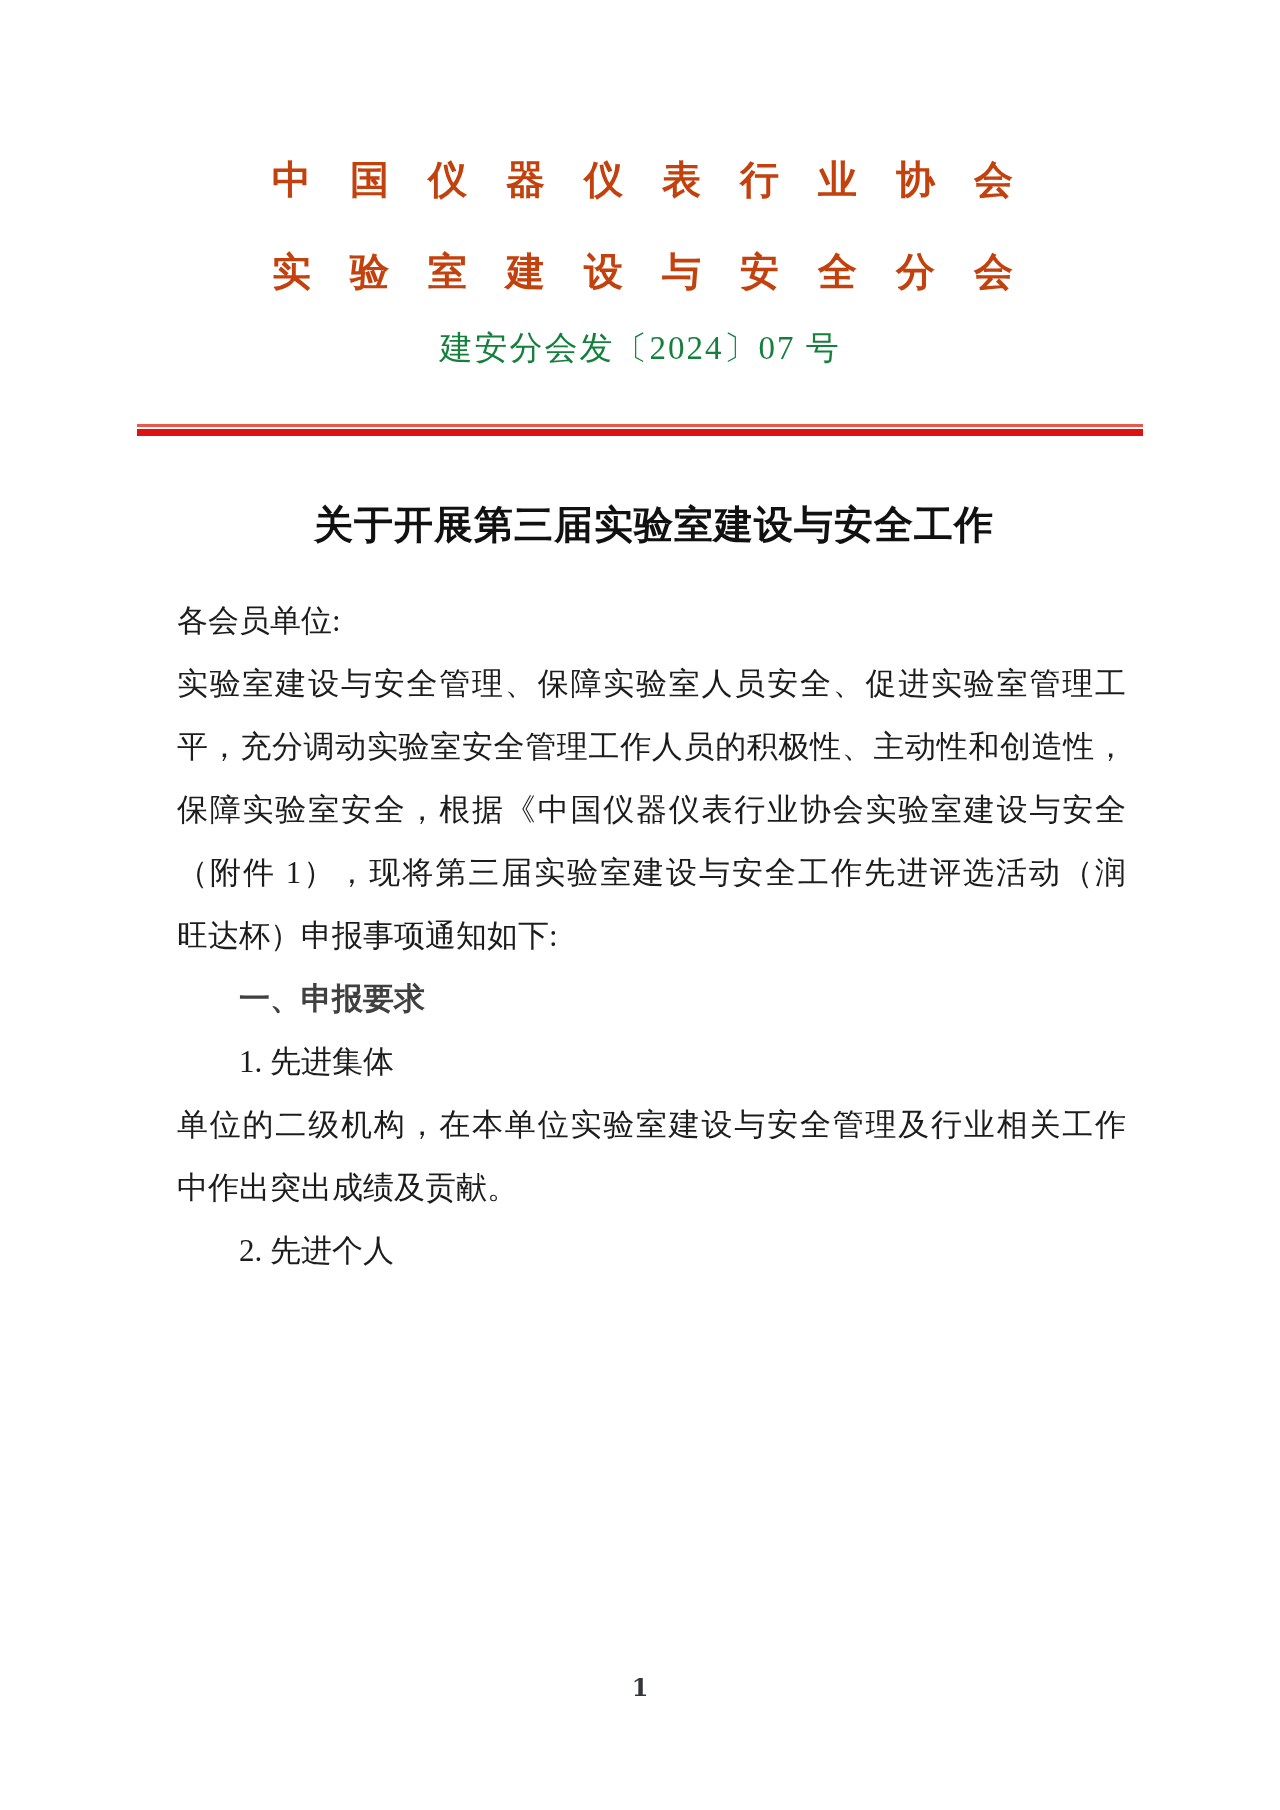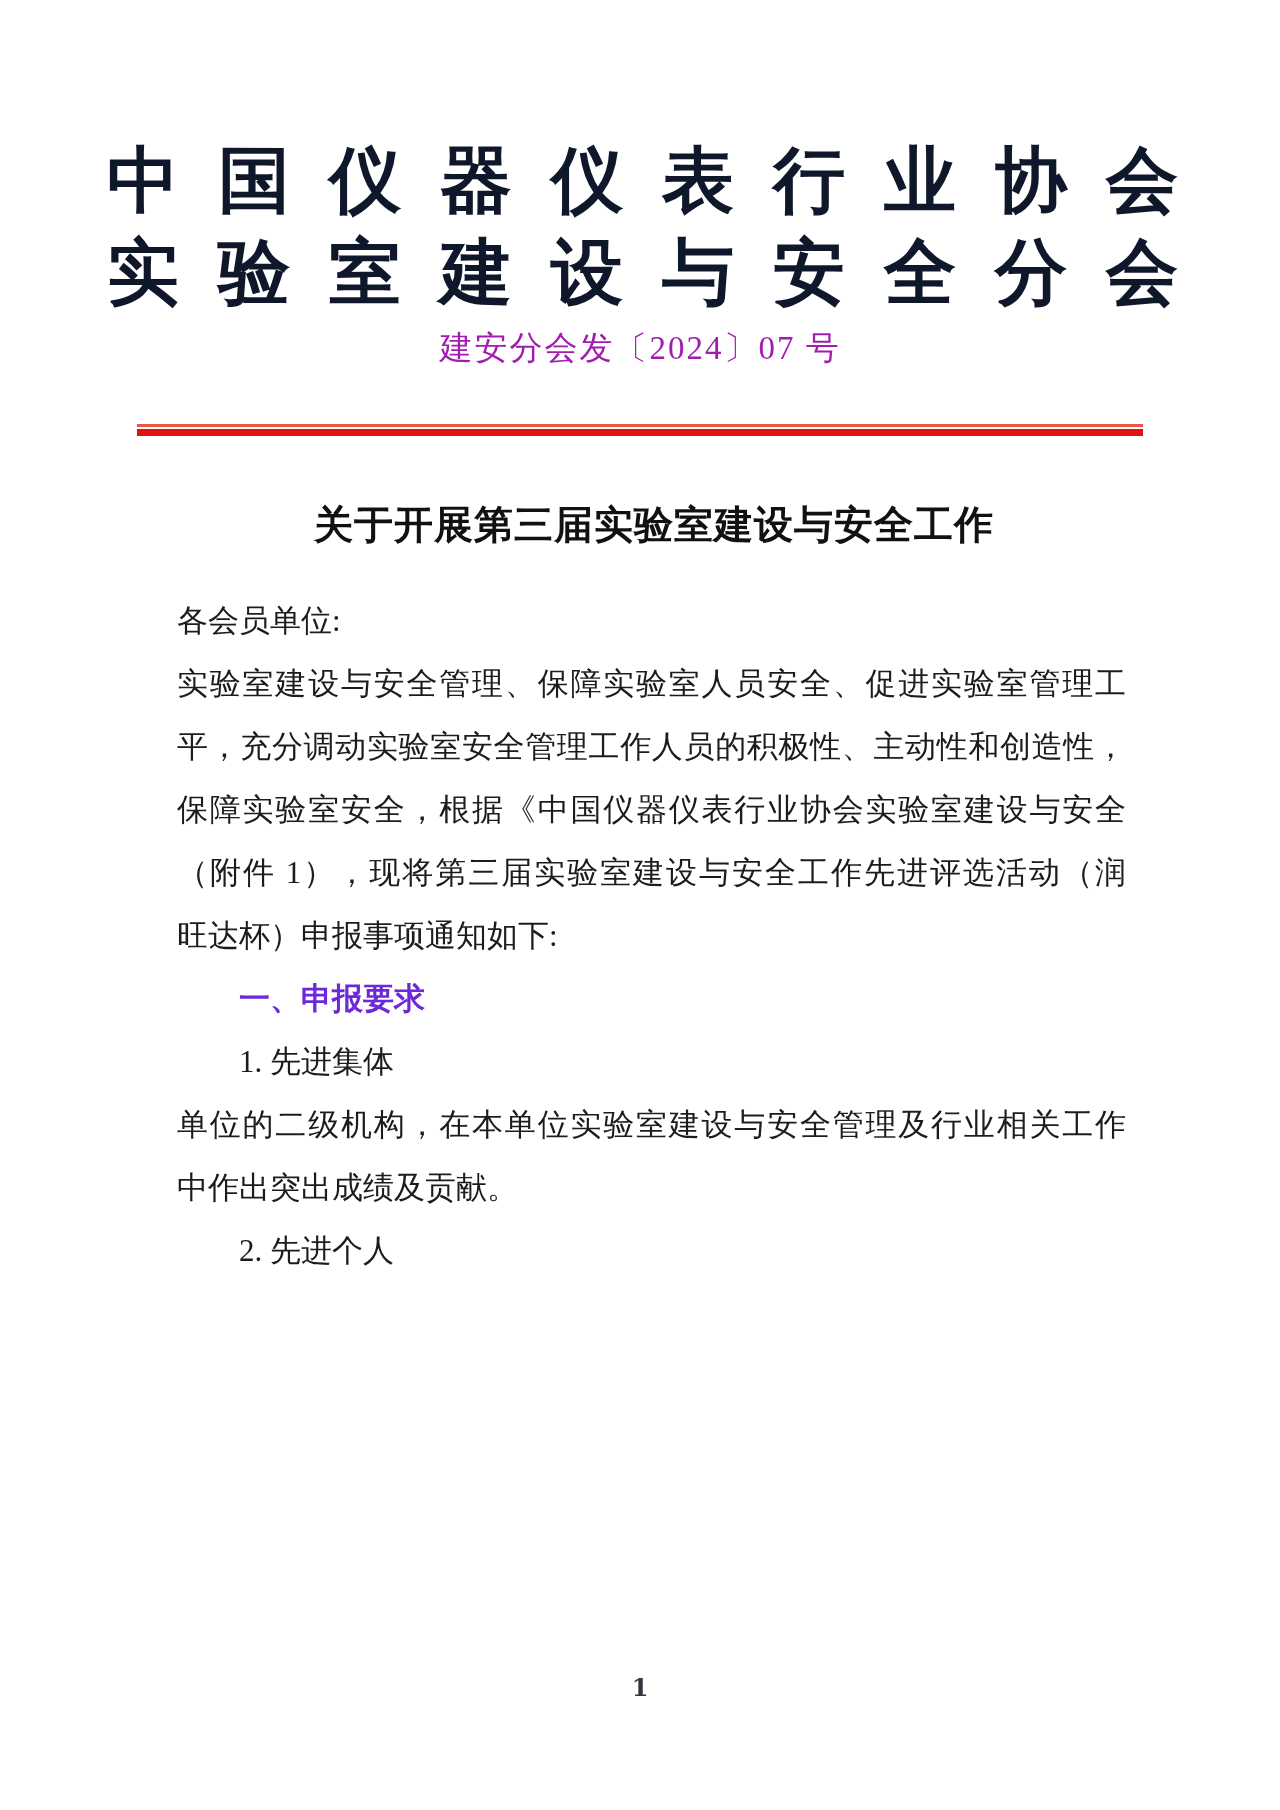--- a/index.html
+++ b/index.html
@@ -17,34 +17,34 @@
     color: #1c1c1c;
   }
   
   .org-header {
     padding-top: 134px;
     text-align: center;
   }
   .org-line {
     font-family: "Liberation Sans", sans-serif;
     font-weight: bold;
-    font-size: 72px;
+    font-size: 39px;
     line-height: 92px;
-    color: #0f172a;
+    color: #c2410c;
     letter-spacing: 39px;
     padding-left: 44px;
     white-space: nowrap;
   }
   
   .doc-number {
     margin-top: 10px;
     text-align: center;
     font-size: 33px;
     line-height: 40px;
-    color: #a21caf;
+    color: #15803d;
     letter-spacing: 2px;
   }
   
   .red-rule {
     margin: 56px auto 0 auto;
     width: 1006px;
     height: 12px;
     background: linear-gradient(
       to bottom,
       #f05549 0px, #f05549 3px,
@@ -83,21 +83,21 @@
     text-align: justify;
     text-align-last: left;
   }
   .line.indent {
     text-indent: 62px;
   }
   .heading-line {
     font-family: Liberation Sans, sans-serif;
     font-weight: bold;
     font-size: 31px;
-    color: #6d28d9;
+    color: #404040;
   }
   
   .page-number {
     position: absolute;
     left: 0;
     right: 0;
     top: 1672px;
     text-align: center;
     font-size: 24px;
     line-height: 32px;

